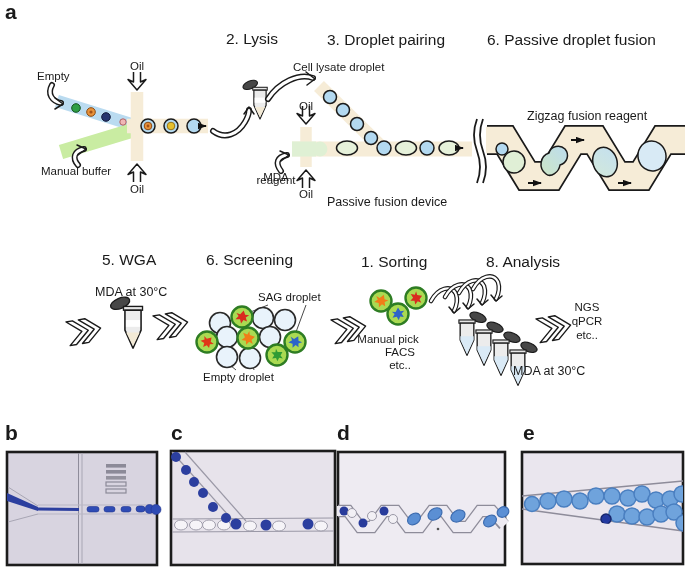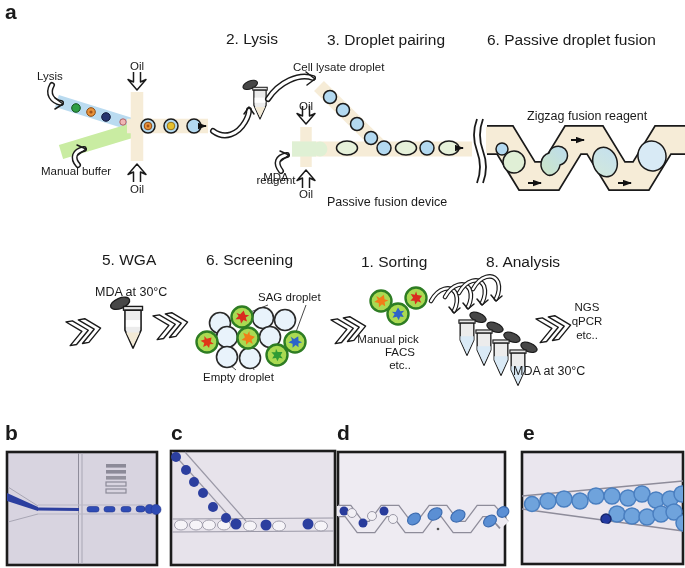--- a/index.html
+++ b/index.html
@@ -355,21 +355,21 @@
     </g>
   </g>
 </svg>
 
 <div class="t pl" style="left:5px;top:0px">a</div>
 
 <div class="t hdr" style="left:226px;top:30px">2. Lysis</div>
 <div class="t hdr" style="left:327px;top:31px">3. Droplet pairing</div>
 <div class="t hdr" style="left:487px;top:31px">6. Passive droplet fusion</div>
 
-<div class="t lbl" style="left:37px;top:70px">Lysis</div>
+<div class="t lbl" style="left:37px;top:70px">Empty</div>
 <div class="t lbl ctr" style="left:127px;top:60px;width:20px">Oil</div>
 <div class="t lbl ctr" style="left:127px;top:183px;width:20px">Oil</div>
 <div class="t lbl" style="left:41px;top:165px">Manual buffer</div>
 
 <div class="t lbl" style="left:293px;top:61px">Cell lysate droplet</div>
 <div class="t lbl ctr" style="left:296px;top:100px;width:20px">Oil</div>
 <div class="t lbl ctr" style="left:296px;top:188px;width:20px">Oil</div>
 <div class="t lbl ctr" style="left:247px;top:171px;width:58px">MDA</div>
 <div class="t lbl ctr" style="left:247px;top:174px;width:58px">reagent</div>
 <div class="t cap" style="left:327px;top:195px">Passive fusion device</div>

